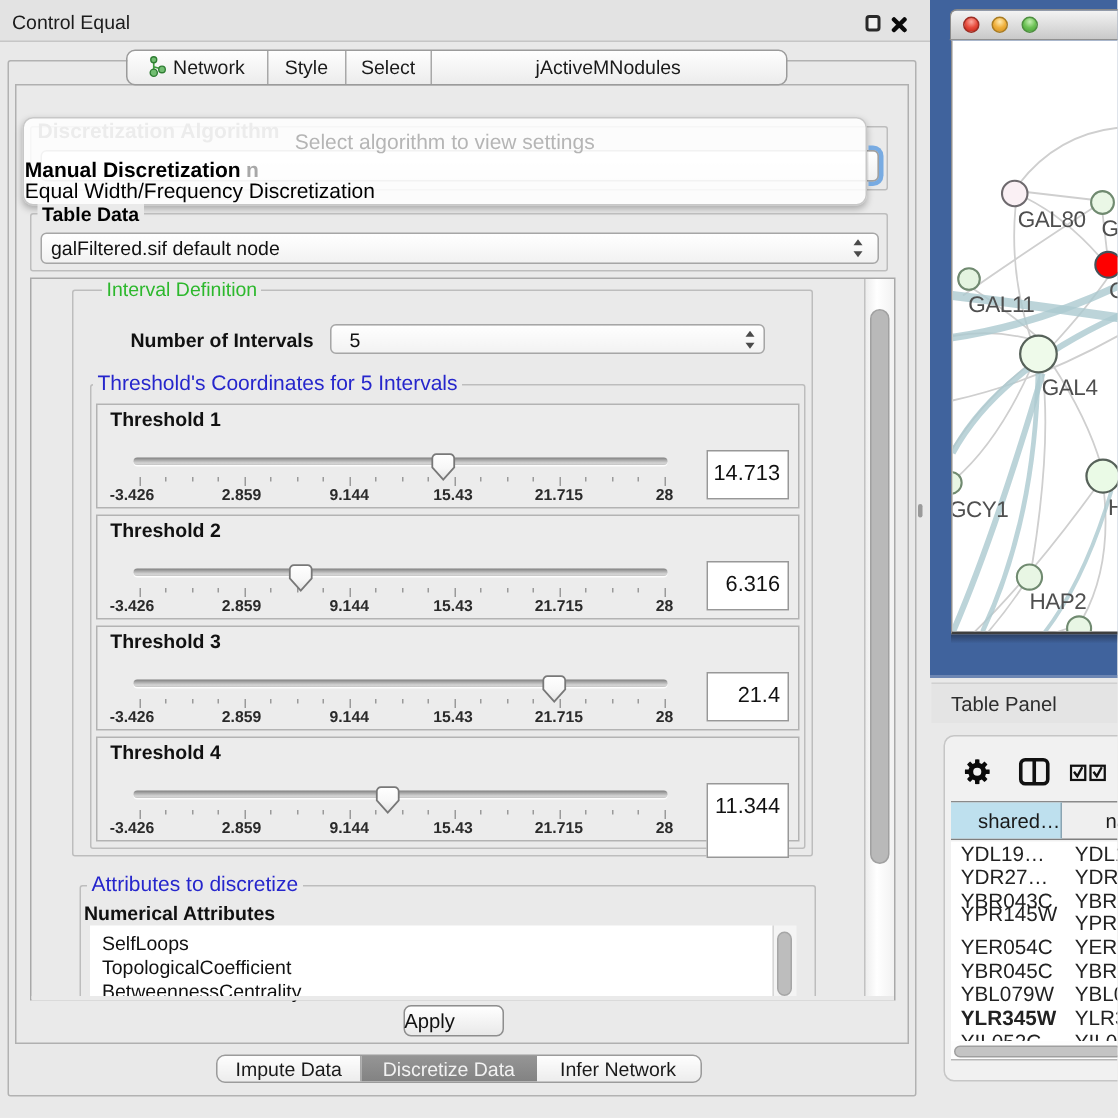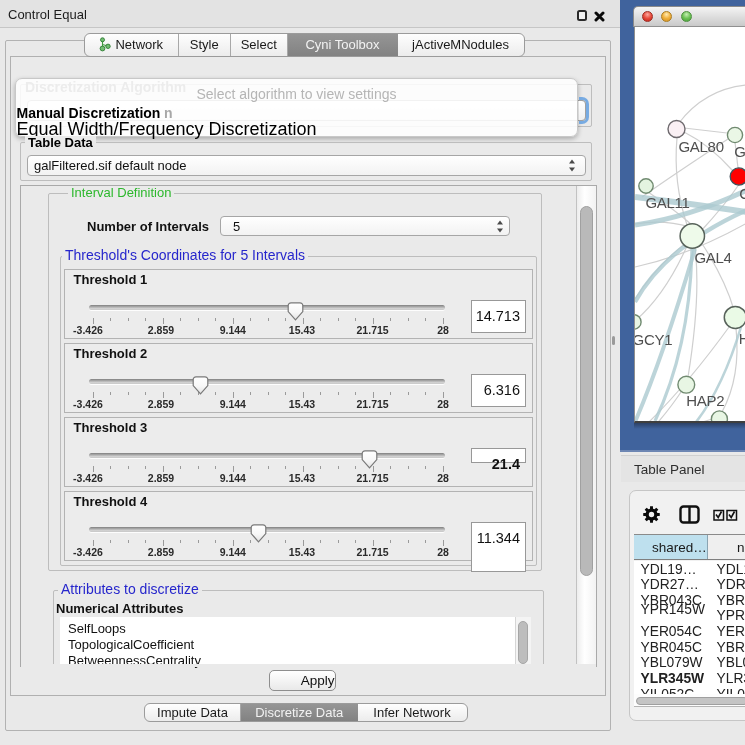--- a/index.html
+++ b/index.html
@@ -33,35 +33,34 @@
   <div class="seg" style="width:93.5px;border-right:1px solid #a8a8a8;">
     <svg width="12" height="17" viewBox="0 0 12 17" style="margin-right:4px;">
         <path d="M3.5 5 L3.5 12 M3.5 8.5 L8.5 10" stroke="#3f9c3f" stroke-width="1.1" fill="none"></path>
         <circle cx="3.5" cy="3.8" r="2" fill="#72bd72" stroke="#2e7d32" stroke-width="0.9"></circle>
         <circle cx="3.5" cy="12.5" r="2.4" fill="#72bd72" stroke="#2e7d32" stroke-width="0.9"></circle>
         <circle cx="9" cy="10.3" r="2.2" fill="#72bd72" stroke="#2e7d32" stroke-width="0.9"></circle>
       </svg>
     Network</div>
   <div class="seg" style="width:52.5px;border-right:1px solid #a8a8a8;">Style</div>
   <div class="seg" style="width:56.5px;border-right:1px solid #a8a8a8;">Select</div>
-  <div class="seg segd" style="width:110px;">Cyni Toolbox</div>
   <div class="seg" style="flex:1;">jActiveMNodules</div>
 </div>
 
 <div class="abs groupbox" style="left:20px;top:84px;width:572px;height:43px;"></div>
 <div class="abs b" style="left:25px;top:78.5px;font-size:14px;color:#777;">Discretization Algorithm</div>
 <div class="abs combo" style="left:26.5px;top:100px;width:559px;height:21px;"></div>
 
 <div class="abs" style="left:15px;top:78px;width:563px;height:58.5px;background:rgba(255,255,255,0.86);border:1px solid #c8c8c8;border-radius:7px;box-shadow:0 2px 5px rgba(0,0,0,0.28);box-sizing:border-box;"></div>
 <div class="abs" style="left:578.5px;top:94px;width:16px;height:34px;overflow:hidden;">
     <div style="position:absolute;left:-34px;top:6px;width:41px;height:21px;background:linear-gradient(#ffffff,#f0f0f0);border:1px solid #a0a0a0;border-radius:4px;box-shadow:0 0 0 3px rgba(100,160,225,0.85);box-sizing:border-box;"></div>
   </div>
 <div class="abs" style="left:15px;top:85.5px;width:563px;text-align:center;font-size:14px;color:#b5b5b5;">Select algorithm to view settings</div>
 <div class="abs b" style="left:16.5px;top:104.5px;font-size:14px;color:#000;">Manual Discretization</div>
-<div class="abs" style="left:16.5px;top:118.5px;font-size:18px;color:#000;">Equal Width/Frequency Discretization</div>
+<div class="abs" style="left:16.5px;top:118.5px;font-size:14px;color:#000;">Equal Width/Frequency Discretization</div>
 <div class="abs b" style="left:164px;top:104.5px;font-size:14px;color:#a8a8a8;">n</div>
 
 <div class="abs groupbox" style="left:20px;top:142px;width:572px;height:39px;"></div>
 <div class="abs gtitle b" style="left:25px;top:135.5px;color:#000;">Table Data</div>
 <div class="abs combo" style="left:26.5px;top:154.5px;width:559px;height:21px;"></div>
 <div class="abs" style="left:34px;top:158px;font-size:13px;color:#111;">galFiltered.sif default node</div>
 <svg class="abs" style="left:568px;top:158.5px;" width="8" height="13" viewBox="0 0 8 13">
     <path d="M4 0.5 L7 4.5 L1 4.5 Z" fill="#4a4a4a"></path>
     <path d="M4 12.5 L7 8.5 L1 8.5 Z" fill="#4a4a4a"></path>
   </svg>
@@ -193,21 +192,21 @@
     <div class="tlab" style="left:372.6px;top:471.5px;">21.715</div>
     <div class="tlab" style="left:443px;top:471.5px;">28</div>
     <svg class="abs" style="left:361px;top:449.5px;" width="17" height="19" viewBox="0 0 17 19">
       <linearGradient id="tg2" x1="0" y1="0" x2="0" y2="1">
         <stop offset="0" stop-color="#ffffff"></stop>
         <stop offset="0.55" stop-color="#f7f7f7"></stop>
         <stop offset="1" stop-color="#e3e3e3"></stop>
       </linearGradient>
       <path d="M4,0.8 h9 a2.8,2.8 0 0 1 2.8,2.8 v6 l-7.3,8.2 l-7.3,-8.2 v-6 a2.8,2.8 0 0 1 2.8,-2.8 Z" fill="url(#tg2)" stroke="#787878" stroke-width="1.2"></path>
     </svg>
-    <div class="field" style="left:470.5px;top:447.5px;width:55.5px;height:15px;line-height:31px;padding-right:5px;font-weight:bold;">21.4</div>
+    <div class="field" style="left:470.5px;top:447.5px;width:55.5px;height:33px;line-height:31px;padding-right:5px;">21.4</div>
     <div class="tbox" style="left:64px;top:490.5px;width:468.5px;height:70.5px;"></div>
     <div class="abs b" style="left:73.5px;top:494px;font-size:13px;color:#111;">Threshold 4</div>
     <div class="abs" style="left:89px;top:527px;width:356px;height:5px;border-radius:2.5px;background:linear-gradient(#7f7f7f,#b5b5b5 45%,#d6d6d6 75%,#c4c4c4);box-shadow:0 1px 0 rgba(255,255,255,0.9);"></div>
     <div class="tick" style="left:93px;top:539.5px;height:6.5px;"></div>
     <div class="tick" style="left:110.475px;top:539.5px;height:3.8px;"></div>
     <div class="tick" style="left:127.95px;top:539.5px;height:3.8px;"></div>
     <div class="tick" style="left:145.425px;top:539.5px;height:3.8px;"></div>
     <div class="tick" style="left:162.9px;top:539.5px;height:6.5px;"></div>
     <div class="tick" style="left:180.375px;top:539.5px;height:3.8px;"></div>
     <div class="tick" style="left:197.85000000000002px;top:539.5px;height:3.8px;"></div>
@@ -246,21 +245,21 @@
 <div class="abs gtitle" style="left:58px;top:583px;color:#2626cc;font-size:14px;">Attributes to discretize</div>
 <div class="abs b" style="left:56px;top:600.5px;font-size:13px;color:#111;">Numerical Attributes</div>
 <div class="abs" style="left:60px;top:616.5px;width:455px;height:47px;background:#fff;"></div>
 <div class="abs" style="left:68px;top:620.5px;font-size:13px;color:#111;">SelfLoops</div>
 <div class="abs" style="left:68px;top:636.5px;font-size:13px;color:#111;">TopologicalCoefficient</div>
 <div class="abs" style="left:68px;top:652.5px;font-size:13px;color:#111;">BetweennessCentrality</div>
 <div class="abs" style="left:515px;top:616.5px;width:16px;height:47px;background:#f4f4f4;border-left:1px solid #d6d6d6;box-sizing:border-box;"></div>
 <div class="abs" style="left:517.5px;top:620.5px;width:10px;height:43px;background:#bdbdbd;border:1px solid #a6a6a6;border-radius:5px;box-sizing:border-box;"></div>
 <div class="abs" style="left:21px;top:663.5px;width:575px;height:3px;background:#eaeaea;"></div>
 
-<div class="abs" style="left:268.5px;top:670px;width:67px;height:20.5px;background:linear-gradient(#ffffff,#e9e9e9);border:1px solid #8e8e8e;border-radius:5px;box-sizing:border-box;text-align:right;font-size:13.5px;color:#111;line-height:19px;">Apply</div>
+<div class="abs" style="left:268.5px;top:670px;width:67px;height:20.5px;background:linear-gradient(#ffffff,#e9e9e9);border:1px solid #8e8e8e;border-radius:5px;box-sizing:border-box;text-align:left;font-size:13.5px;color:#111;line-height:19px;">Apply</div>
 
 <div class="abs" style="left:144px;top:702.5px;width:323.5px;height:19.5px;background:linear-gradient(#fefefe,#ececec);border:1px solid #9b9b9b;border-radius:6px;box-sizing:border-box;display:flex;overflow:hidden;">
   <div class="seg" style="width:96px;border-right:1px solid #a8a8a8;">Impute Data</div>
   <div class="seg segd" style="width:116.5px;">Discretize Data</div>
   <div class="seg" style="flex:1;">Infer Network</div>
 </div>
 
 <div class="abs" style="left:611.5px;top:336px;width:3px;height:9px;background:#9a9a9a;border-radius:1.5px;"></div>
 
 <div class="abs" style="left:620px;top:0;width:125px;height:449.5px;background:#40639d;border-bottom:2px solid #6d86b3;"></div>

